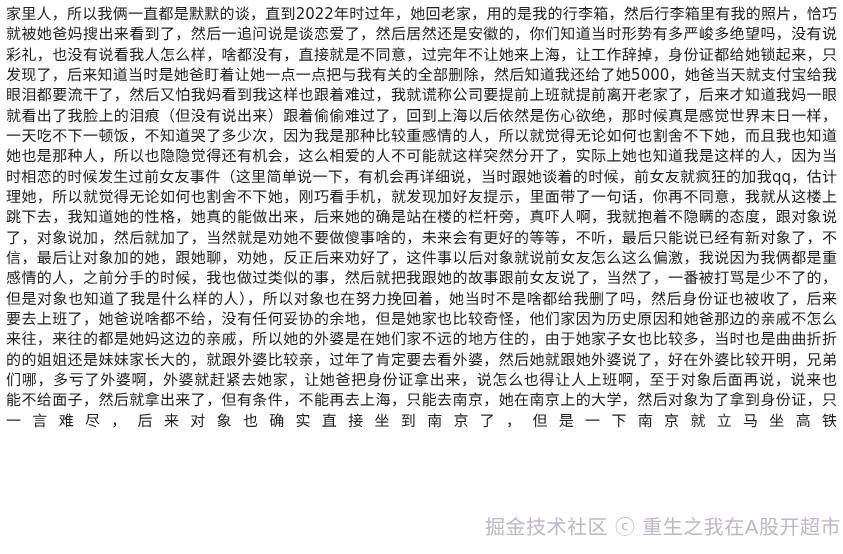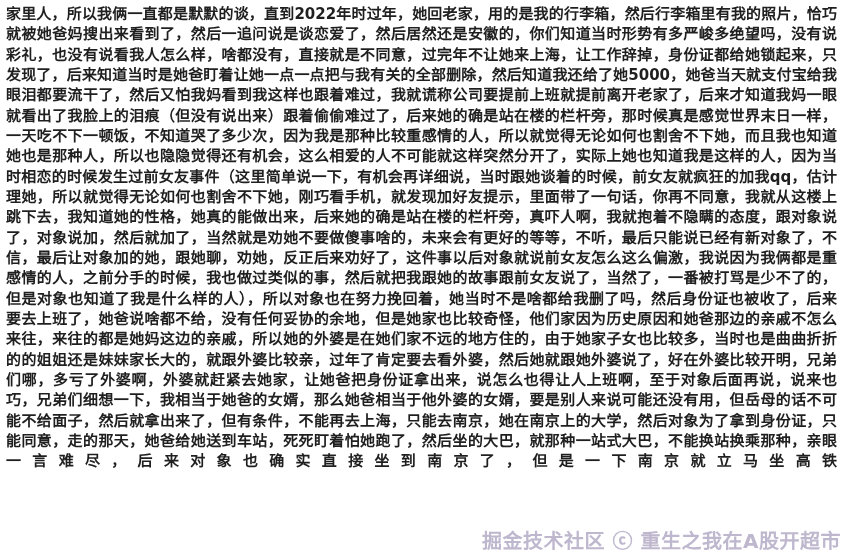--- a/index.html
+++ b/index.html
@@ -7,72 +7,69 @@
   body {
     background: #ffffff;
     font-family: "DejaVu Sans", sans-serif;
   }
   .page {
     position: relative;
     width: 843px;
     height: 554px;
     background: #ffffff;
     overflow: hidden;
-    font-weight: bold;
   }
   .article {
     padding: 4px 6px 0 6px;
   }
   .line {
     height: 20.33px;
     line-height: 20.33px;
     font-size: 15px;
     color: #1f1f1f;
     overflow: hidden;
     white-space: normal;
     text-align: justify;
     text-align-last: justify;
     letter-spacing: 0;
   }
   .watermark {
     position: absolute;
     right: 2px;
-    bottom: 2px;
+    bottom: 16px;
     font-size: 20px;
     line-height: 22px;
     color: #b3abc6;
     opacity: 0.85;
     white-space: nowrap;
     pointer-events: none;
     letter-spacing: 0.5px;
   }
 </style>
 </head>
 <body>
 
 <div class="page">
   <div class="article">
     <div class="line">家里人，所以我俩一直都是默默的谈，直到2022年时过年，她回老家，用的是我的行李箱，然后行李箱里有我的照片，恰巧</div>
     <div class="line">就被她爸妈搜出来看到了，然后一追问说是谈恋爱了，然后居然还是安徽的，你们知道当时形势有多严峻多绝望吗，没有说</div>
     <div class="line">彩礼，也没有说看我人怎么样，啥都没有，直接就是不同意，过完年不让她来上海，让工作辞掉，身份证都给她锁起来，只</div>
     <div class="line">发现了，后来知道当时是她爸盯着让她一点一点把与我有关的全部删除，然后知道我还给了她5000，她爸当天就支付宝给我</div>
     <div class="line">眼泪都要流干了，然后又怕我妈看到我这样也跟着难过，我就谎称公司要提前上班就提前离开老家了，后来才知道我妈一眼</div>
-    <div class="line">就看出了我脸上的泪痕（但没有说出来）跟着偷偷难过了，后来她的确是站在楼的栏杆旁，那时候真是感觉世界末日一样，</div>
+    <div class="line">就看出了我脸上的泪痕（但没有说出来）跟着偷偷难过了，回到上海以后依然是伤心欲绝，那时候真是感觉世界末日一样，</div>
     <div class="line">一天吃不下一顿饭，不知道哭了多少次，因为我是那种比较重感情的人，所以就觉得无论如何也割舍不下她，而且我也知道</div>
     <div class="line">她也是那种人，所以也隐隐觉得还有机会，这么相爱的人不可能就这样突然分开了，实际上她也知道我是这样的人，因为当</div>
     <div class="line">时相恋的时候发生过前女友事件（这里简单说一下，有机会再详细说，当时跟她谈着的时候，前女友就疯狂的加我qq，估计</div>
     <div class="line">理她，所以就觉得无论如何也割舍不下她，刚巧看手机，就发现加好友提示，里面带了一句话，你再不同意，我就从这楼上</div>
     <div class="line">跳下去，我知道她的性格，她真的能做出来，后来她的确是站在楼的栏杆旁，真吓人啊，我就抱着不隐瞒的态度，跟对象说</div>
     <div class="line">了，对象说加，然后就加了，当然就是劝她不要做傻事啥的，未来会有更好的等等，不听，最后只能说已经有新对象了，不</div>
     <div class="line">信，最后让对象加的她，跟她聊，劝她，反正后来劝好了，这件事以后对象就说前女友怎么这么偏激，我说因为我俩都是重</div>
     <div class="line">感情的人，之前分手的时候，我也做过类似的事，然后就把我跟她的故事跟前女友说了，当然了，一番被打骂是少不了的，</div>
     <div class="line">但是对象也知道了我是什么样的人），所以对象也在努力挽回着，她当时不是啥都给我删了吗，然后身份证也被收了，后来</div>
     <div class="line">要去上班了，她爸说啥都不给，没有任何妥协的余地，但是她家也比较奇怪，他们家因为历史原因和她爸那边的亲戚不怎么</div>
     <div class="line">来往，来往的都是她妈这边的亲戚，所以她的外婆是在她们家不远的地方住的，由于她家子女也比较多，当时也是曲曲折折</div>
     <div class="line">的的姐姐还是妹妹家长大的，就跟外婆比较亲，过年了肯定要去看外婆，然后她就跟她外婆说了，好在外婆比较开明，兄弟</div>
     <div class="line">们哪，多亏了外婆啊，外婆就赶紧去她家，让她爸把身份证拿出来，说怎么也得让人上班啊，至于对象后面再说，说来也</div>
-    <div class="line">巧，兄弟们细想一下，我相当于她爸的女婿，那么她爸相当于他外婆的女婿，要是别人来说可能还没有用，但岳母的话不可</div>
     <div class="line">能不给面子，然后就拿出来了，但有条件，不能再去上海，只能去南京，她在南京上的大学，然后对象为了拿到身份证，只</div>
-    <div class="line">能同意，走的那天，她爸给她送到车站，死死盯着怕她跑了，然后坐的大巴，就那种一站式大巴，不能换站换乘那种，亲眼</div>
     <div class="line">一言难尽，后来对象也确实直接坐到南京了，但是一下南京就立马坐高铁</div>
   </div>
   <div class="watermark">掘金技术社区 ⓒ 重生之我在A股开超市</div>
 </div>
 
 </body></html>

